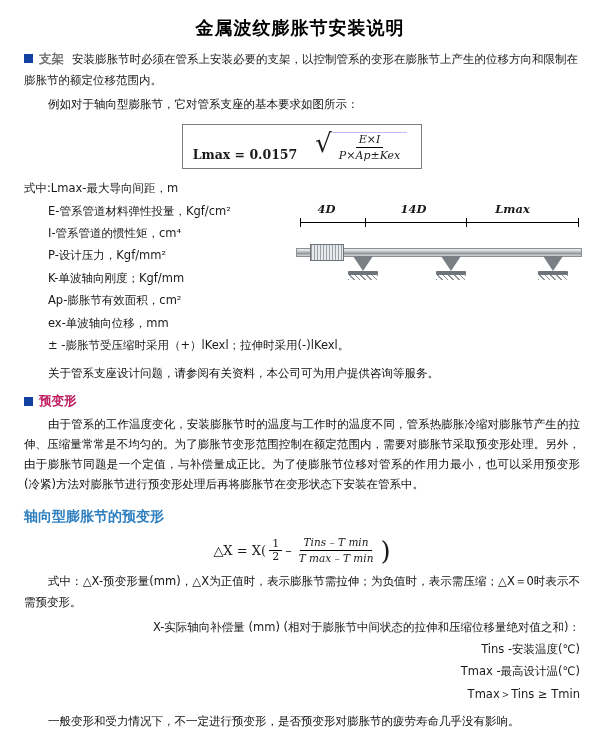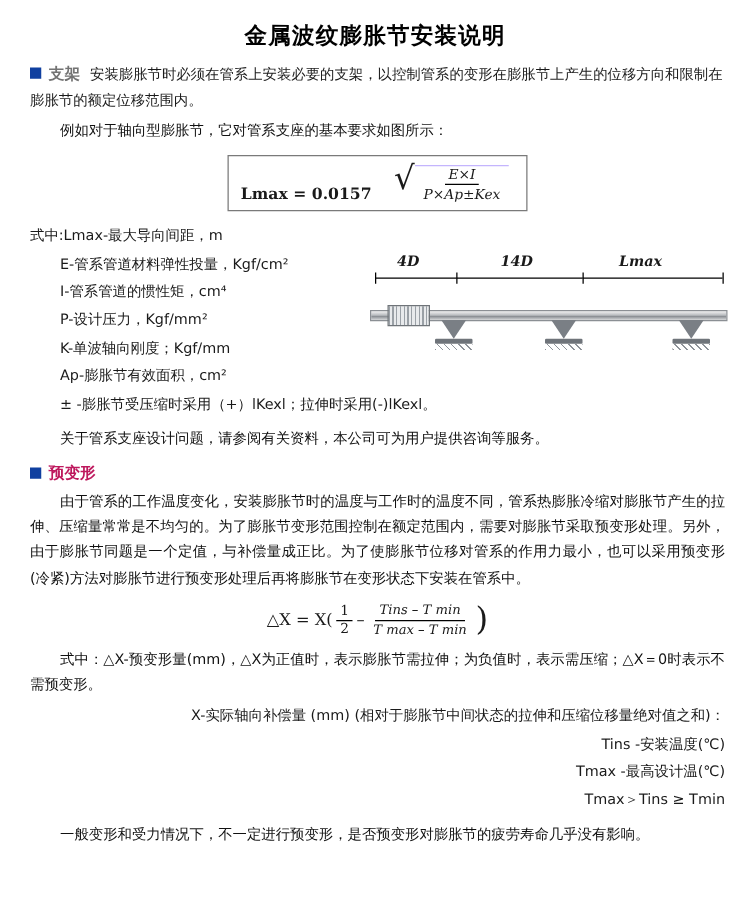--- a/index.html
+++ b/index.html
@@ -315,31 +315,33 @@
       </span>
     </div>
 
     <div class="varlist">
       <div>式中:Lmax-最大导向间距，m</div>
       <div class="vl-indent">E-管系管道材料弹性投量，Kgf/cm²</div>
       <div class="vl-indent">I-管系管道的惯性矩，cm⁴</div>
       <div class="vl-indent">P-设计压力，Kgf/mm²</div>
       <div class="vl-indent">K-单波轴向刚度；Kgf/mm</div>
       <div class="vl-indent">Ap-膨胀节有效面积，cm²</div>
+      <div class="vl-indent">ex-单波轴向位移，mm</div>
       <div class="vl-indent">± -膨胀节受压缩时采用（+）lKexl；拉伸时采用(-)lKexl。</div>
     </div>
 
     <p class="para indent" style="margin-top:6px;">关于管系支座设计问题，请参阅有关资料，本公司可为用户提供咨询等服务。</p>
 
     <div class="sec-head">
       <span class="sq"></span>
       <span>预变形</span>
     </div>
     <p class="para indent">由于管系的工作温度变化，安装膨胀节时的温度与工作时的温度不同，管系热膨胀冷缩对膨胀节产生的拉伸、压缩量常常是不均匀的。为了膨胀节变形范围控制在额定范围内，需要对膨胀节采取预变形处理。另外，由于膨胀节同题是一个定值，与补偿量成正比。为了使膨胀节位移对管系的作用力最小，也可以采用预变形(冷紧)方法对膨胀节进行预变形处理后再将膨胀节在变形状态下安装在管系中。</p>
 
+    <div class="subhead">轴向型膨胀节的预变形</div>
 
     <div class="eqline">
       <span class="eq-inner">
         <span>△X = X(</span>
         <span class="halffrac">
           <span class="n">1</span>
           <span class="d">2</span>
         </span>
         <span>–</span>
         <span class="bigfrac">

